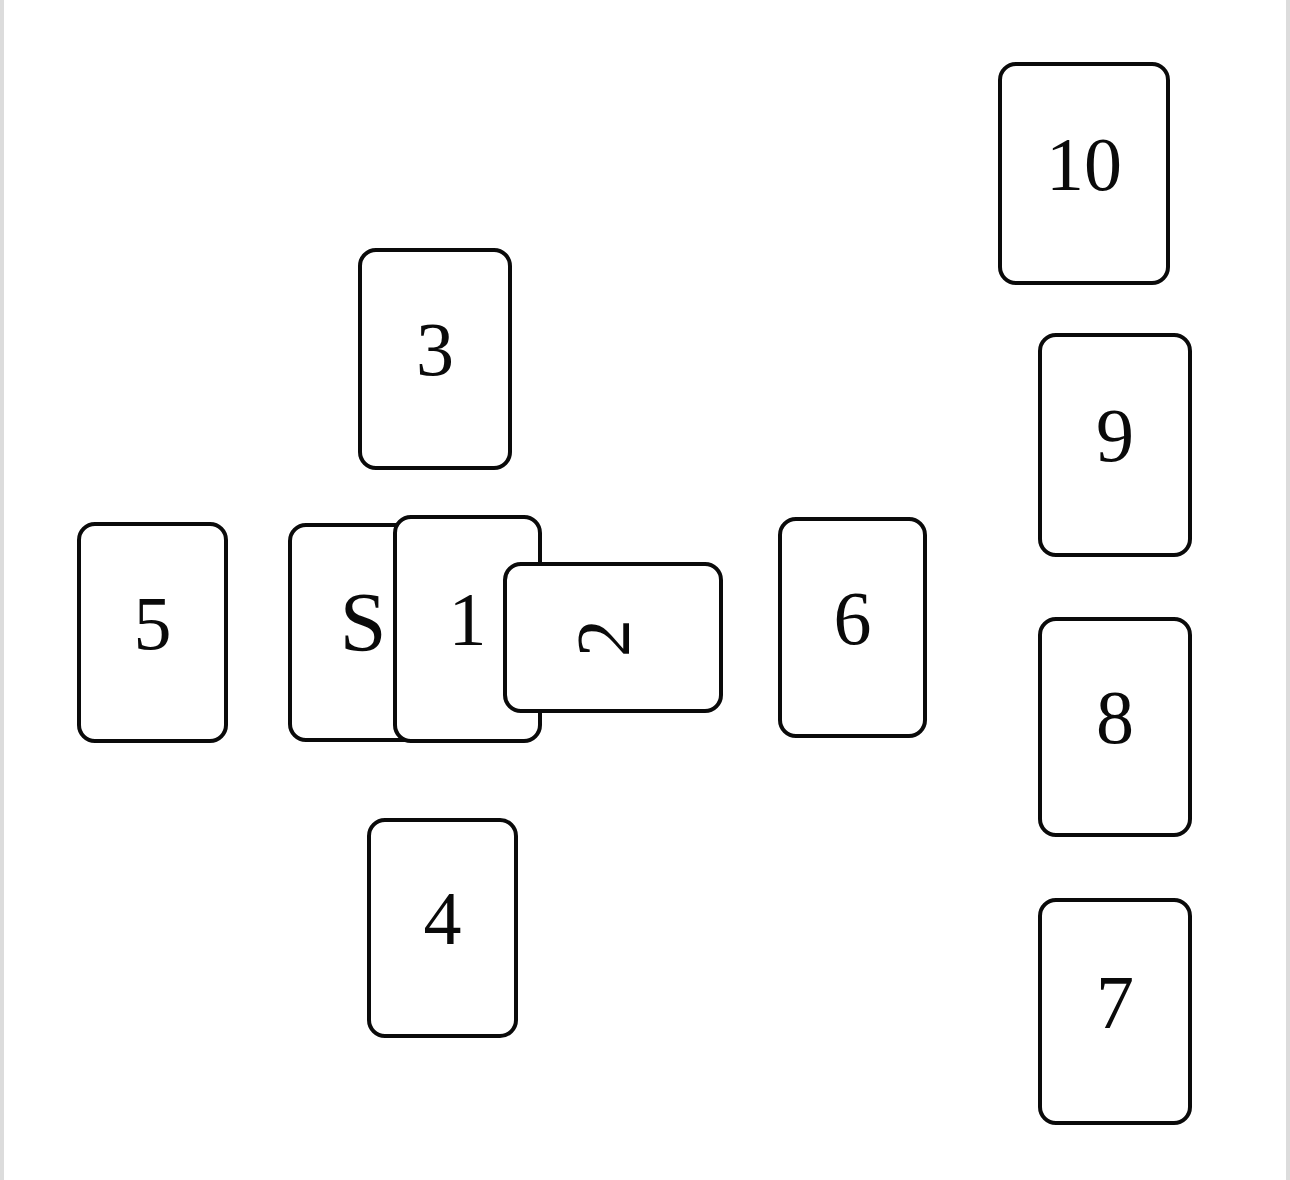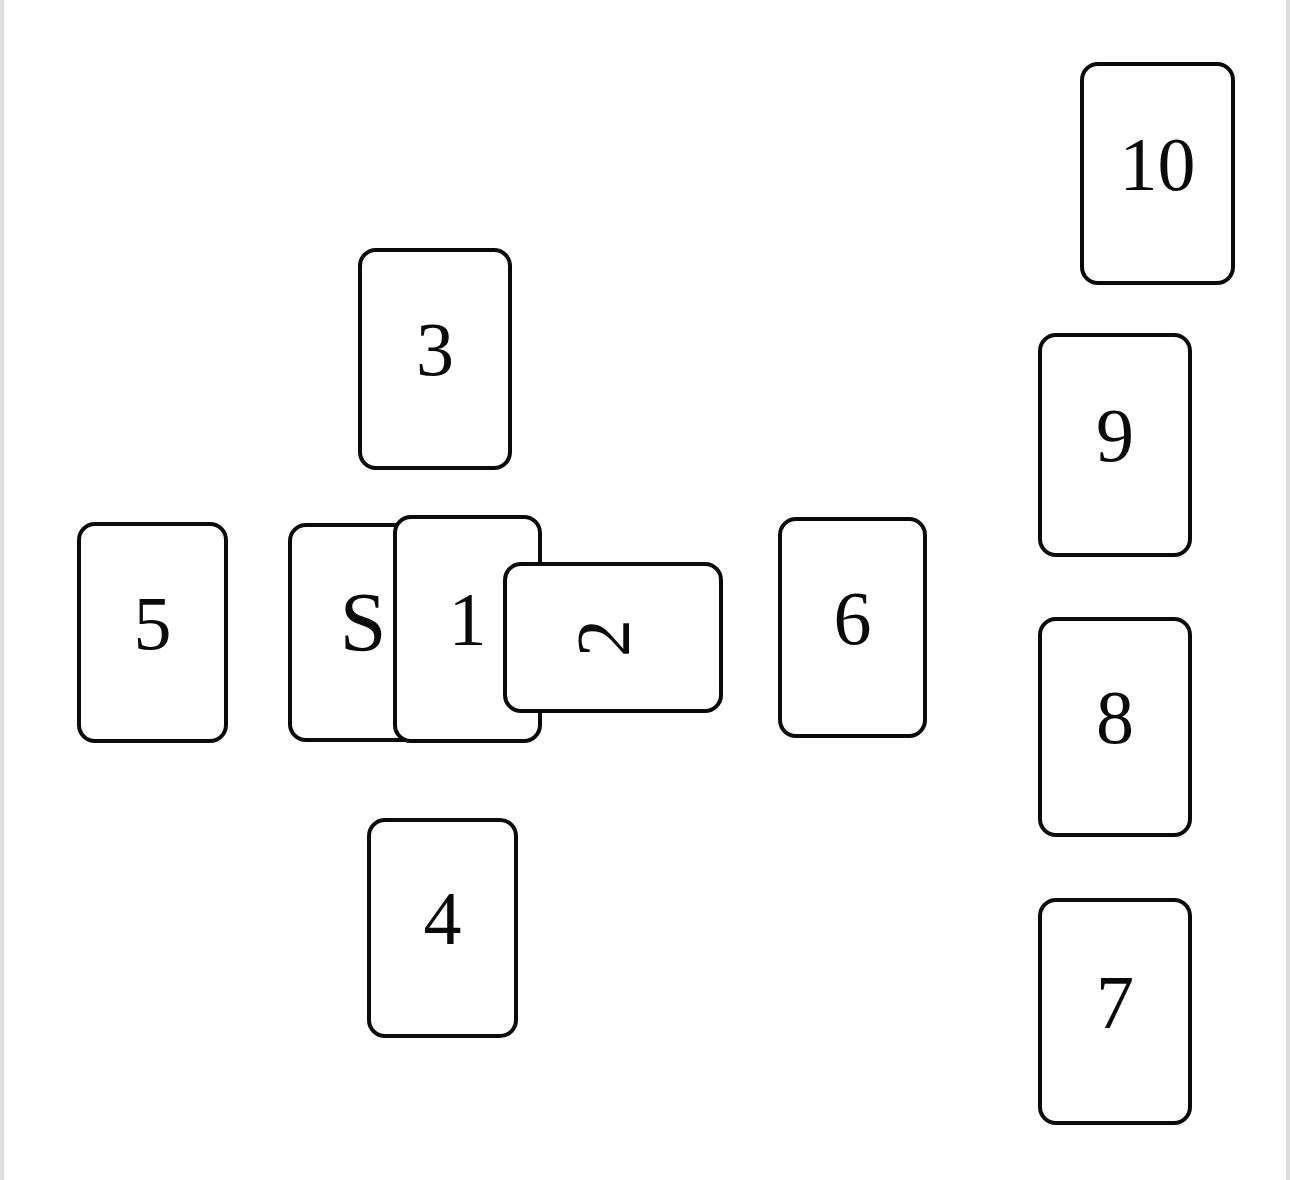--- a/index.html
+++ b/index.html
@@ -47,21 +47,21 @@
   .card-s  { left: 288px;  top: 523px; width: 150px; height: 219px; z-index: 1; font-size: 84px; }
   .card-1  { left: 393px;  top: 515px; width: 149px; height: 228px; z-index: 2; }
   .card-2  { left: 503px;  top: 562px; width: 220px; height: 151px; z-index: 3; }
   .card-2 .label { transform: rotate(-90deg) translateY(-10px); }
   .card-3  { left: 358px;  top: 248px; width: 154px; height: 222px; }
   .card-4  { left: 367px;  top: 818px; width: 151px; height: 220px; }
   .card-5  { left: 77px;   top: 522px; width: 151px; height: 221px; }
   .card-6  { left: 778px;  top: 517px; width: 149px; height: 221px; }
 
   
-  .card-10 { left: 1080px; top: 62px;  width: 155px; height: 223px; }
+  .card-10 { left: 998px; top: 62px;  width: 172px; height: 223px; }
   .card-9  { left: 1038px; top: 333px; width: 154px; height: 224px; }
   .card-8  { left: 1038px; top: 617px; width: 154px; height: 220px; }
   .card-7  { left: 1038px; top: 898px; width: 154px; height: 227px; }
 </style>
 </head>
 <body>
 
 <div class="canvas">
 
   <div class="edge-strip left"></div>

